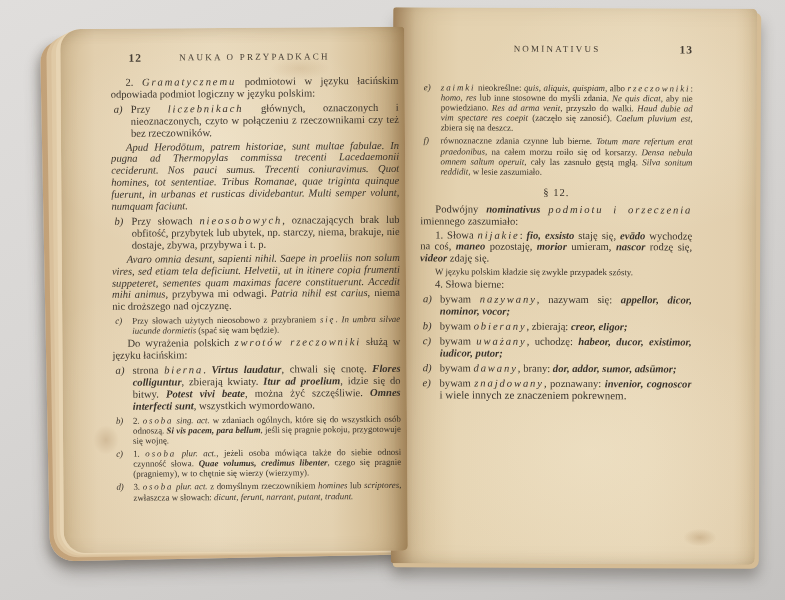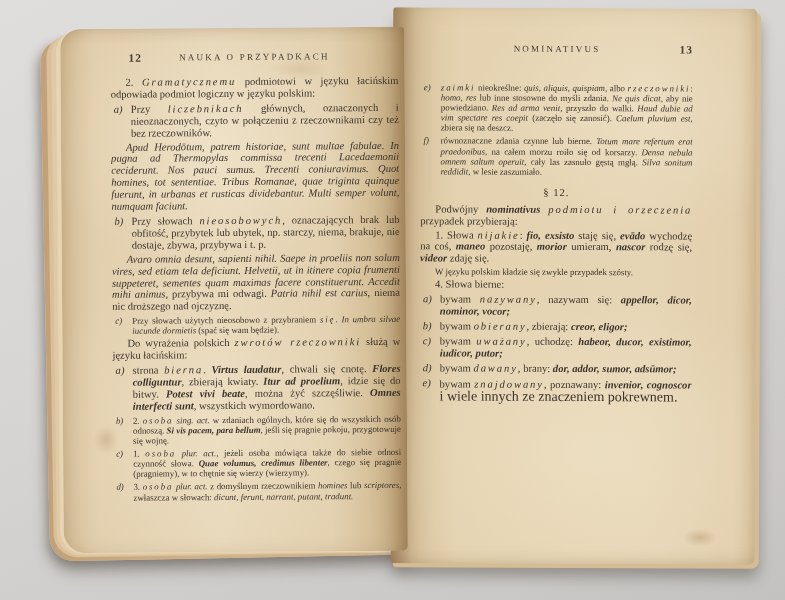--- a/index.html
+++ b/index.html
@@ -55,21 +55,21 @@
   .left .text{left:50px;top:46px;width:288px;height:472px;overflow:hidden;}
   .right .text{left:28px;top:72px;width:272px;height:468px;overflow:hidden;}
   .para{margin:2px 0 0;text-indent:15px;}
   .para.item{text-indent:0;padding-left:20px;position:relative;margin-top:3px;}
   .para.item .marker{position:absolute;left:3px;top:0;font-style:italic;}
   .para.small{font-size:8.9px;line-height:10.1px;}
   .para.heading{text-indent:0;text-align:center;margin:10px 0 5px;letter-spacing:1px;}
   .seg-sp{letter-spacing:1.9px;font-style:italic;}
   .seg-it{font-style:italic;}
   .seg-bi{font-style:italic;font-weight:700;}
-  .seg-sm{font-size:14px;}
+  .seg-sm{font-size:11px;}
 </style>
 </head>
 <body>
 
 <div class="scene">
   <div class="book">
     <div class="stack s1"></div>
     <div class="stack s2"></div>
     <div class="stack s3"></div>
     <div class="stack s4"></div>
@@ -78,21 +78,21 @@
     <div class="page right">
       <div class="stain st1"></div>
       <div class="pheader">
         <span class="running">NOMINATIVUS</span>
         <span class="pnum num-right">13</span>
       </div>
       <div class="text" id="right-text">
           <p class="para item small"><span class="marker">e)</span><span class="seg-sp">zaimki</span><span class="seg-r"> nieokreślne: </span><span class="seg-it">quis</span><span class="seg-r">, </span><span class="seg-it">aliquis</span><span class="seg-r">, </span><span class="seg-it">quispiam</span><span class="seg-r">, albo </span><span class="seg-sp">rzeczowniki</span><span class="seg-r">: </span><span class="seg-it">homo</span><span class="seg-r">, </span><span class="seg-it">res</span><span class="seg-r"> lub inne stosowne do myśli zdania. </span><span class="seg-it">Ne quis dicat</span><span class="seg-r">, aby nie powiedziano. </span><span class="seg-it">Res ad arma venit</span><span class="seg-r">, przyszło do walki. </span><span class="seg-it">Haud dubie ad vim spectare res coepit</span><span class="seg-r"> (zaczęło się zanosić). </span><span class="seg-it">Caelum pluvium est</span><span class="seg-r">, zbiera się na deszcz.</span></p>
           <p class="para item small"><span class="marker">f)</span><span class="seg-r">równoznaczne zdania czynne lub bierne. </span><span class="seg-it">Totum mare refertum erat praedonibus</span><span class="seg-r">, na całem morzu roiło się od korsarzy. </span><span class="seg-it">Densa nebula omnem saltum operuit</span><span class="seg-r">, cały las zasnuło gęstą mgłą. </span><span class="seg-it">Silva sonitum reddidit</span><span class="seg-r">, w lesie zaszumiało.</span></p>
           <p class="para heading"><span class="seg-r">§ 12.</span></p>
-          <p class="para body"><span class="seg-r">Podwójny </span><span class="seg-bi">nominativus</span><span class="seg-r"> </span><span class="seg-sp">podmiotu i orzeczenia</span><span class="seg-r"> przypadek przybierają:</span></p>
+          <p class="para body"><span class="seg-r">Podwójny </span><span class="seg-bi">nominativus</span><span class="seg-r"> </span><span class="seg-sp">podmiotu i orzeczenia</span><span class="seg-r"> imiennego zaszumiało:</span></p>
           <p class="para body"><span class="seg-r">1. Słowa </span><span class="seg-sp">nijakie</span><span class="seg-r">: </span><span class="seg-bi">fio, exsisto</span><span class="seg-r"> staję się, </span><span class="seg-bi">evādo</span><span class="seg-r"> wychodzę na coś, </span><span class="seg-bi">maneo</span><span class="seg-r"> pozostaję, </span><span class="seg-bi">morior</span><span class="seg-r"> umieram, </span><span class="seg-bi">nascor</span><span class="seg-r"> rodzę się, </span><span class="seg-bi">videor</span><span class="seg-r"> zdaję się.</span></p>
           <p class="para body small"><span class="seg-r">W języku polskim kładzie się zwykle przypadek szósty.</span></p>
           <p class="para body"><span class="seg-r">4. Słowa bierne:</span></p>
           <p class="para item"><span class="marker">a)</span><span class="seg-r">bywam </span><span class="seg-sp">nazywany</span><span class="seg-r">, nazywam się: </span><span class="seg-bi">appellor, dicor, nominor, vocor;</span></p>
           <p class="para item"><span class="marker">b)</span><span class="seg-r">bywam </span><span class="seg-sp">obierany</span><span class="seg-r">, zbierają: </span><span class="seg-bi">creor, eligor;</span></p>
           <p class="para item"><span class="marker">c)</span><span class="seg-r">bywam </span><span class="seg-sp">uważany</span><span class="seg-r">, uchodzę: </span><span class="seg-bi">habeor, ducor, existimor, iudicor, putor;</span></p>
           <p class="para item"><span class="marker">d)</span><span class="seg-r">bywam </span><span class="seg-sp">dawany</span><span class="seg-r">, brany: </span><span class="seg-bi">dor, addor, sumor, adsūmor;</span></p>
           <p class="para item"><span class="marker">e)</span><span class="seg-r">bywam </span><span class="seg-sp">znajdowany</span><span class="seg-r">, poznawany: </span><span class="seg-bi">invenior, cognoscor</span><span class="seg-sm"> i wiele innych ze znaczeniem pokrewnem.</span></p>
         </div>
     </div>

